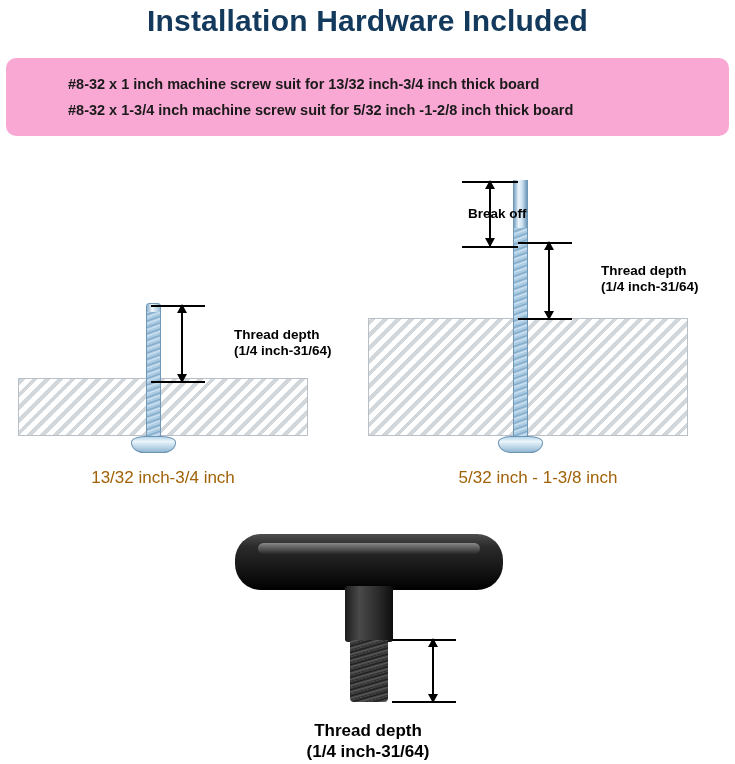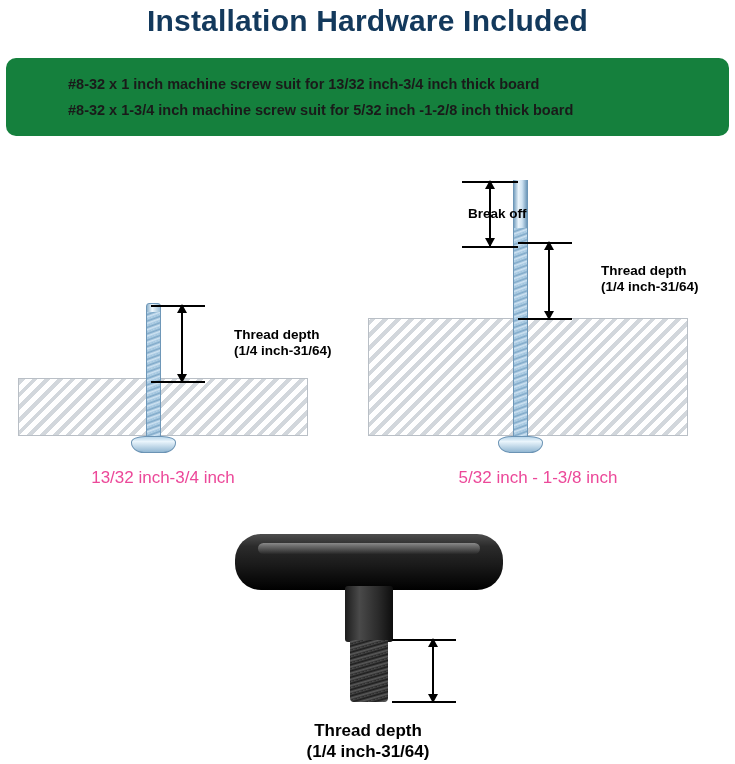--- a/index.html
+++ b/index.html
@@ -33,21 +33,21 @@
     color: #13395c;
     letter-spacing: 0.2px;
   }
 
   .notebox {
     position: absolute;
     left: 6px;
     top: 58px;
     width: 723px;
     height: 78px;
-    background: #15803d;
+    background: #f9a8d4;
     border-radius: 10px;
   }
   .note-line {
     position: absolute;
     left: 62px;
     font-size: 14.5px;
     font-weight: bold;
     color: #1a1a1a;
     white-space: nowrap;
   }
@@ -138,21 +138,21 @@
     font-size: 13.5px;
     font-weight: bold;
     color: #000;
     line-height: 1.22;
     white-space: nowrap;
     padding-left: 44px;
   }
   .caption {
     position: absolute;
     font-size: 17px;
-    color: #ec4899;
+    color: #a16207;
     white-space: nowrap;
     text-align: center;
   }
   .big-caption {
     position: absolute;
     font-size: 17px;
     font-weight: bold;
     color: #000;
     text-align: center;
     line-height: 1.25;

